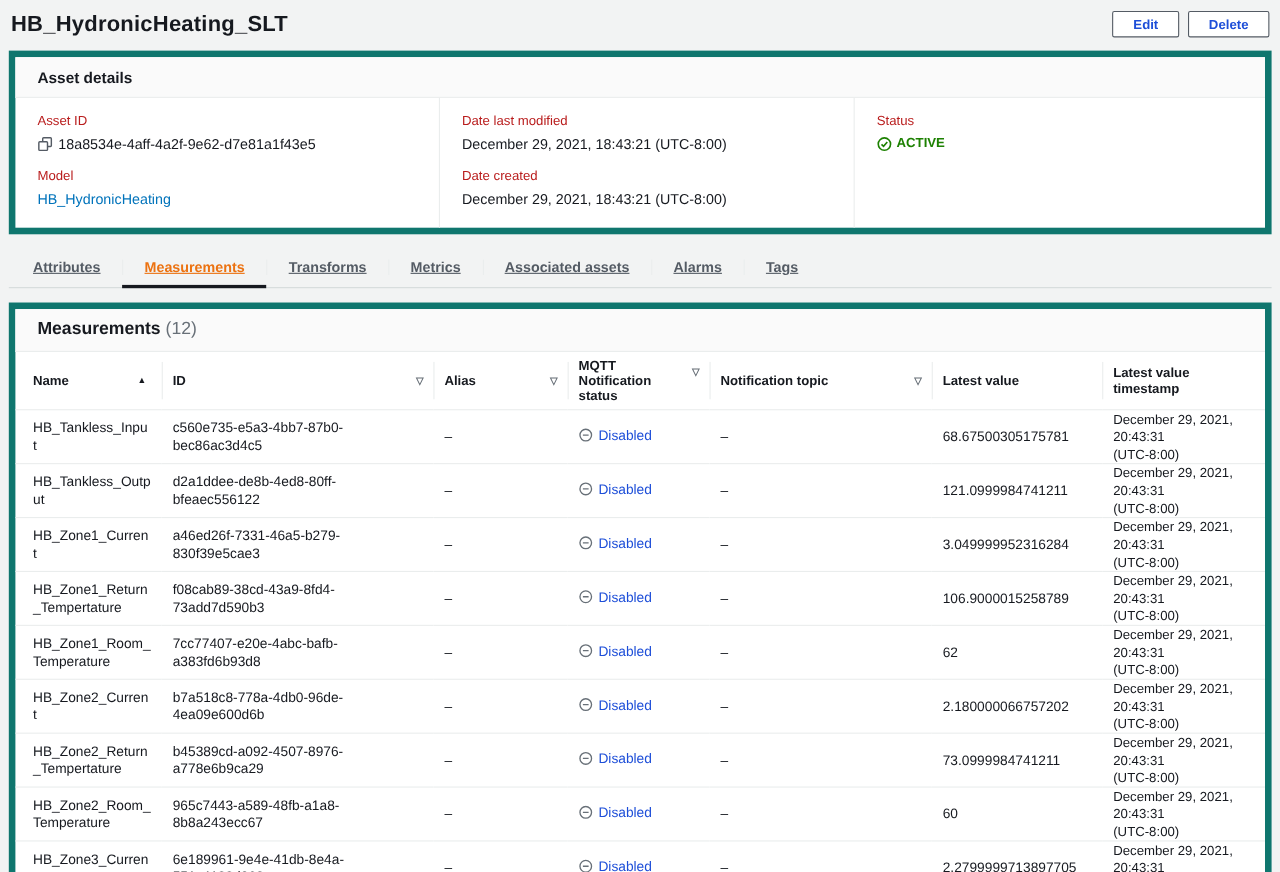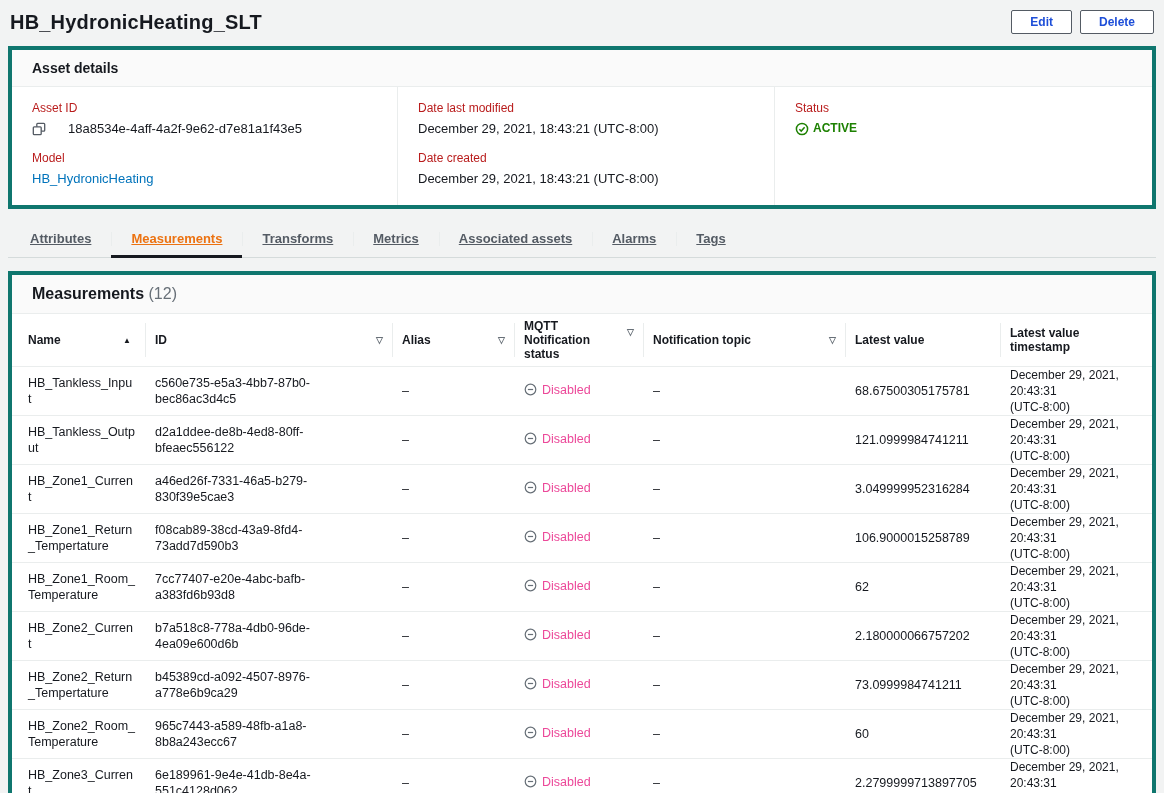--- a/index.html
+++ b/index.html
@@ -15,34 +15,34 @@
   .page-header { display: flex; justify-content: space-between; align-items: flex-end; padding: 8px 10px 12px 10px; }
   .page-title { font-size: 20px; font-weight: 700; letter-spacing: .2px; padding-top: 2px; }
   .actions { display: flex; gap: 8px; padding: 2px 0 0 0; }
   .btn {
     background: #fff; border: 1px solid #545b64; border-radius: 2px;
     color: #1d4ed8; font-weight: 700; font-size: 12px; line-height: 14px;
     padding: 4px 18px; cursor: pointer; font-family: inherit;
   }
 
   
-  .card { background: #fff; border: 4px solid #0f766e; margin: 0 8px; }
+  .card { background: #fff; border: 6px solid #0f766e; margin: 0 8px; }
   .card-header {
     padding: 10px 20px; border-bottom: 1px solid #eaeded;
     background: #fafafa; font-size: 14px; font-weight: 700;
   }
 
   
   .details-grid { display: grid; grid-template-columns: 385px 377px 1fr; }
   .details-col { padding: 14px 20px 18px 20px; }
   .details-col + .details-col { border-left: 1px solid #eaeded; }
   .field { margin-bottom: 14px; }
   .field:last-child { margin-bottom: 0; }
   .field-label { color: #b91c1c; font-size: 12px; margin-bottom: 5px; }
-  .field-value { font-size: 13px; line-height: 17px; display: flex; align-items: center; gap: 22px; }
+  .field-value { font-size: 13px; line-height: 17px; display: flex; align-items: center; gap: 5px; }
   .link { color: #0073bb; text-decoration: none; cursor: pointer; }
   .status-active { color: #1d8102; font-weight: 700; font-size: 12px; display: inline-flex; align-items: center; gap: 4px; }
   .icon-btn { background: none; border: none; padding: 0; cursor: pointer; display: inline-flex; }
 
   
   .tabs { display: flex; margin: 14px 8px 0 8px; border-bottom: 1px solid #d5dbdb; padding-left: 2px; }
   .tab {
     position: relative; background: none; border: none; cursor: pointer;
     font-family: inherit; font-size: 13px; font-weight: 700; color: #545b64;
     padding: 8px 20px 11px 20px;
@@ -72,21 +72,21 @@
   .sort-icon { position: absolute; right: 14px; top: 50%; transform: translateY(-50%); font-size: 8px; color: #16191f; }
   .filter-icon { position: absolute; right: 9px; top: 50%; transform: translateY(-50%); font-size: 9px; color: #687078; cursor: pointer; }
   th.two-line .filter-icon { top: 13px; transform: none; }
   td {
     height: 42px; padding: 0 10px; vertical-align: middle;
     border-top: 1px solid #eaeded; font-size: 12.5px; line-height: 16px; color: #16191f;
   }
   td:first-child { padding-left: 16px; }
   .wrap-any { overflow-wrap: anywhere; word-break: break-word; display: block; }
   .ts { font-size: 12px; }
-  .status-cell { display: inline-flex; align-items: center; gap: 5px; color: #ec4899; text-align: center; }
+  .status-cell { display: inline-flex; align-items: center; gap: 5px; color: #1d4ed8; text-align: center; }
   .status-cell svg { flex: 0 0 auto; }
 </style>
 </head>
 <body>
 
 <div class="page-header">
   <h1 class="page-title">HB_HydronicHeating_SLT</h1>
   <div class="actions">
     <button class="btn">Edit</button>
     <button class="btn">Delete</button>

